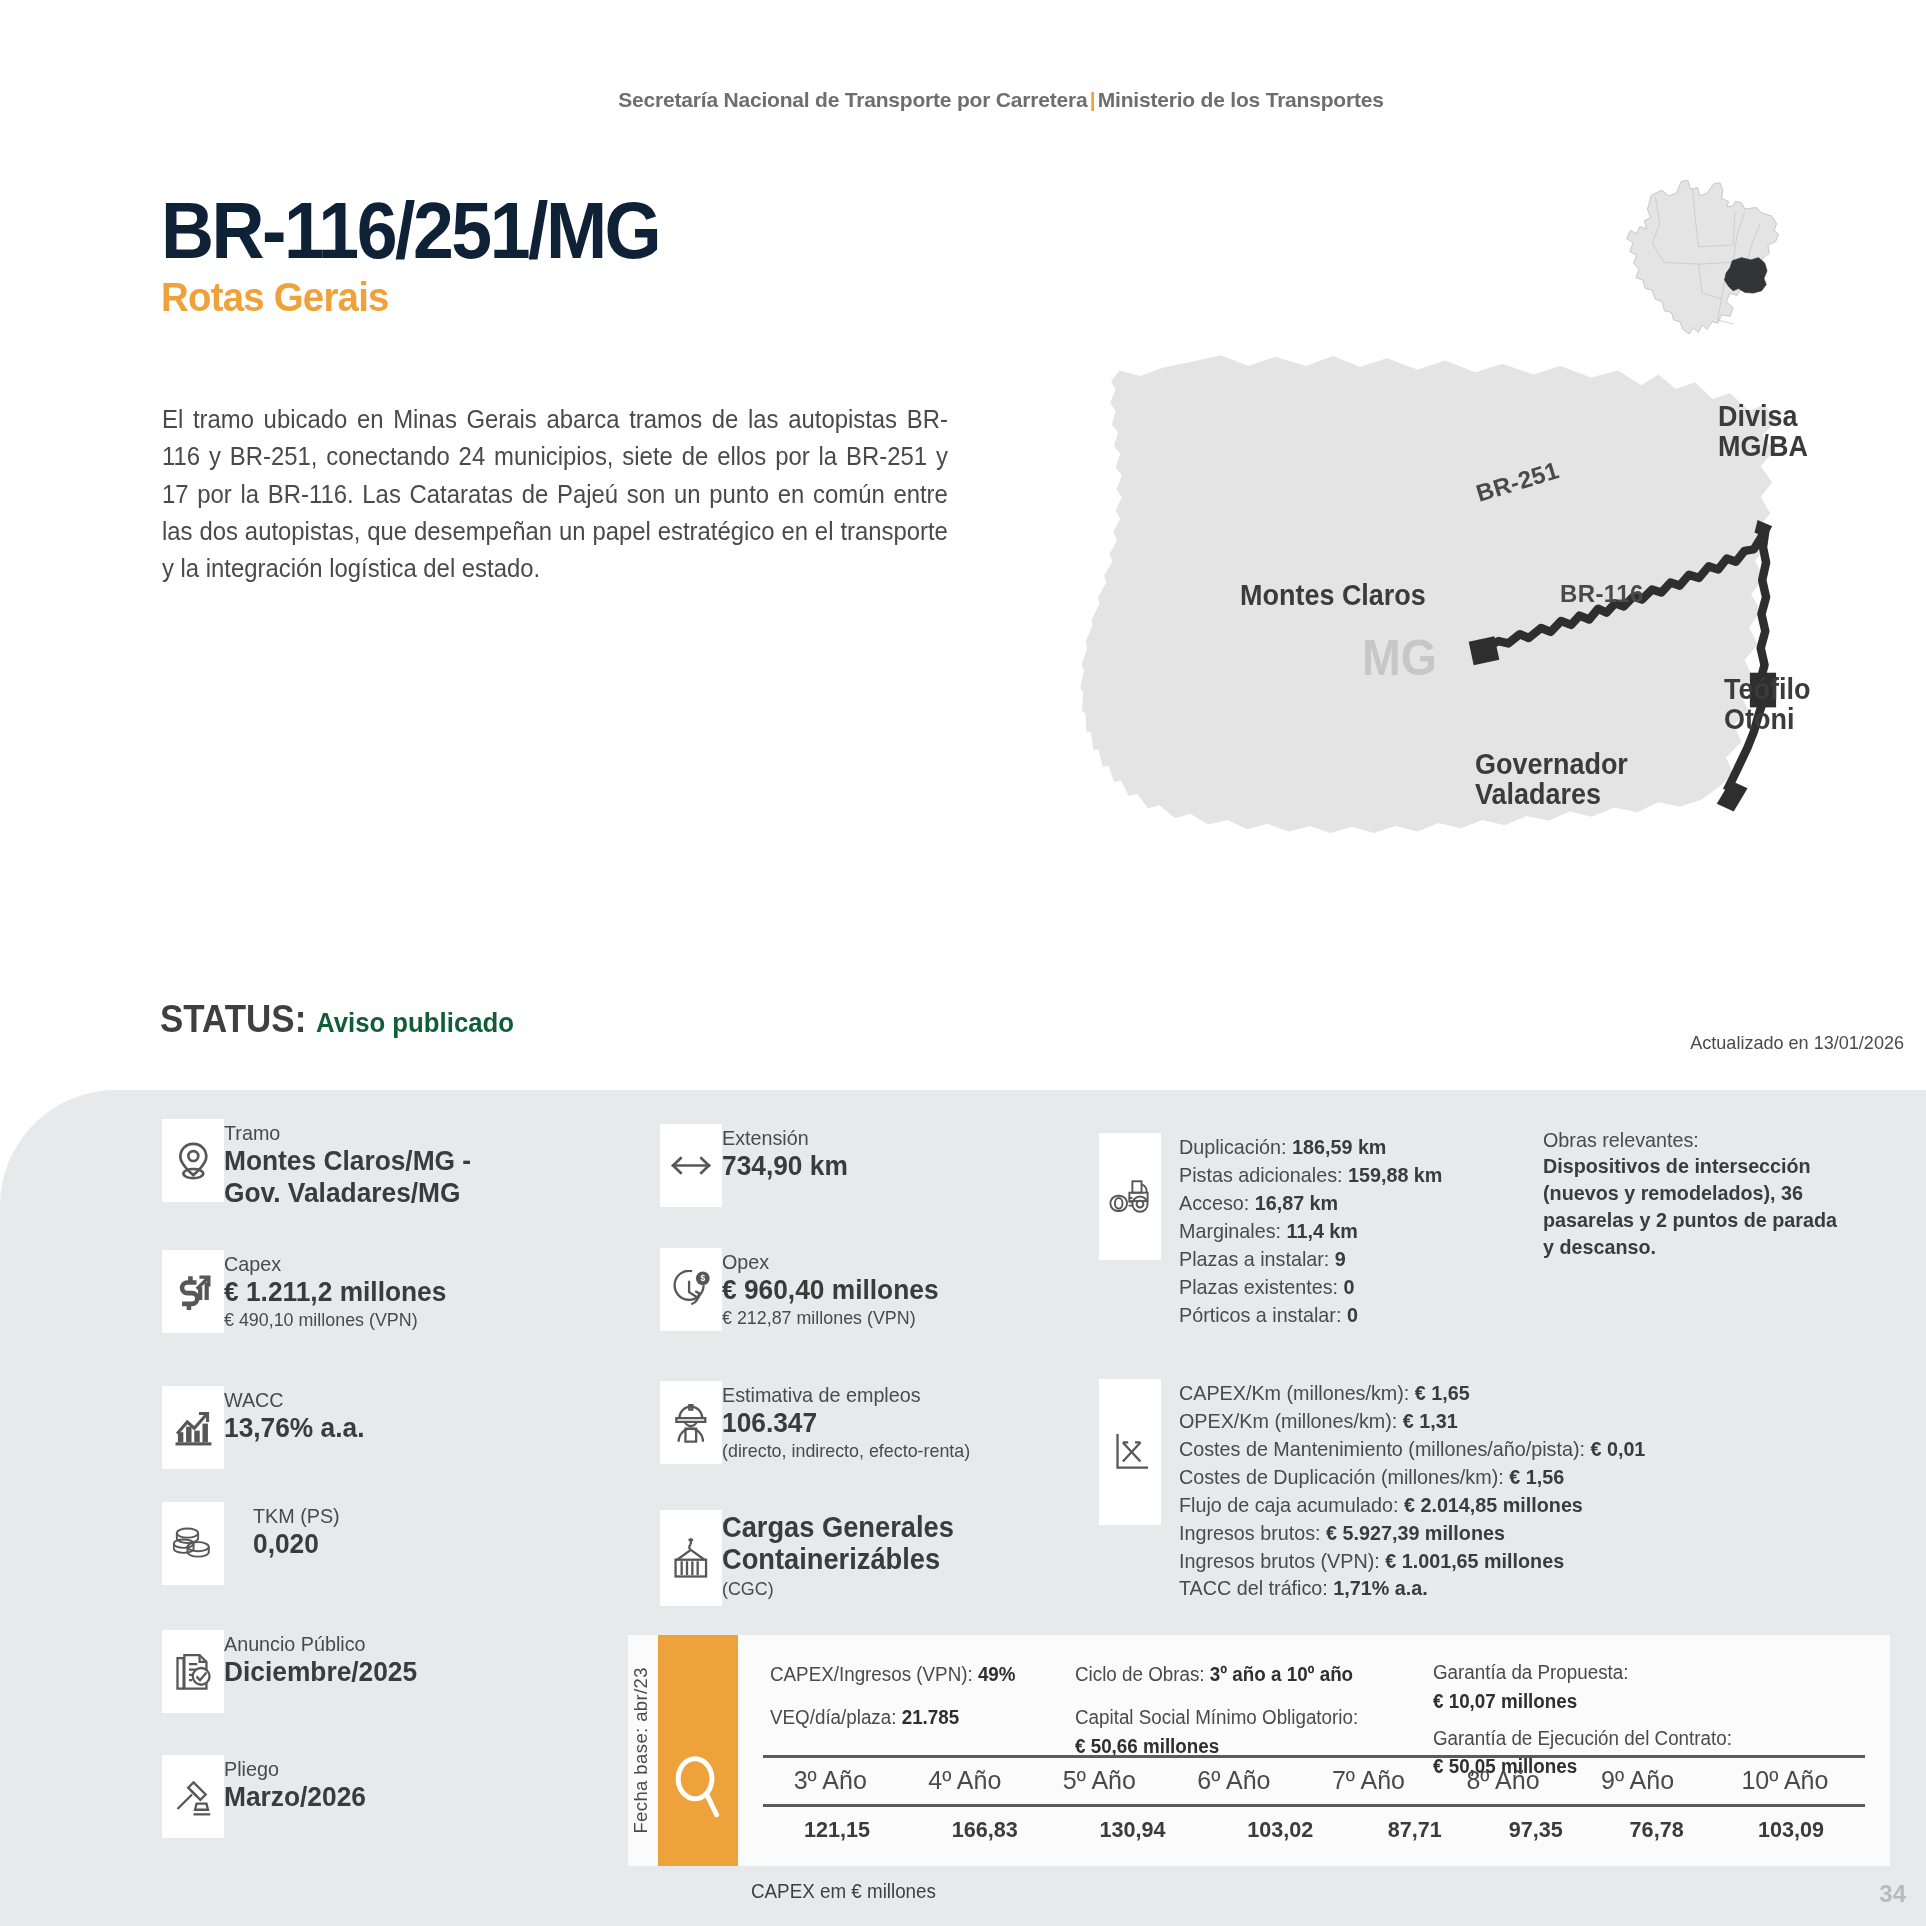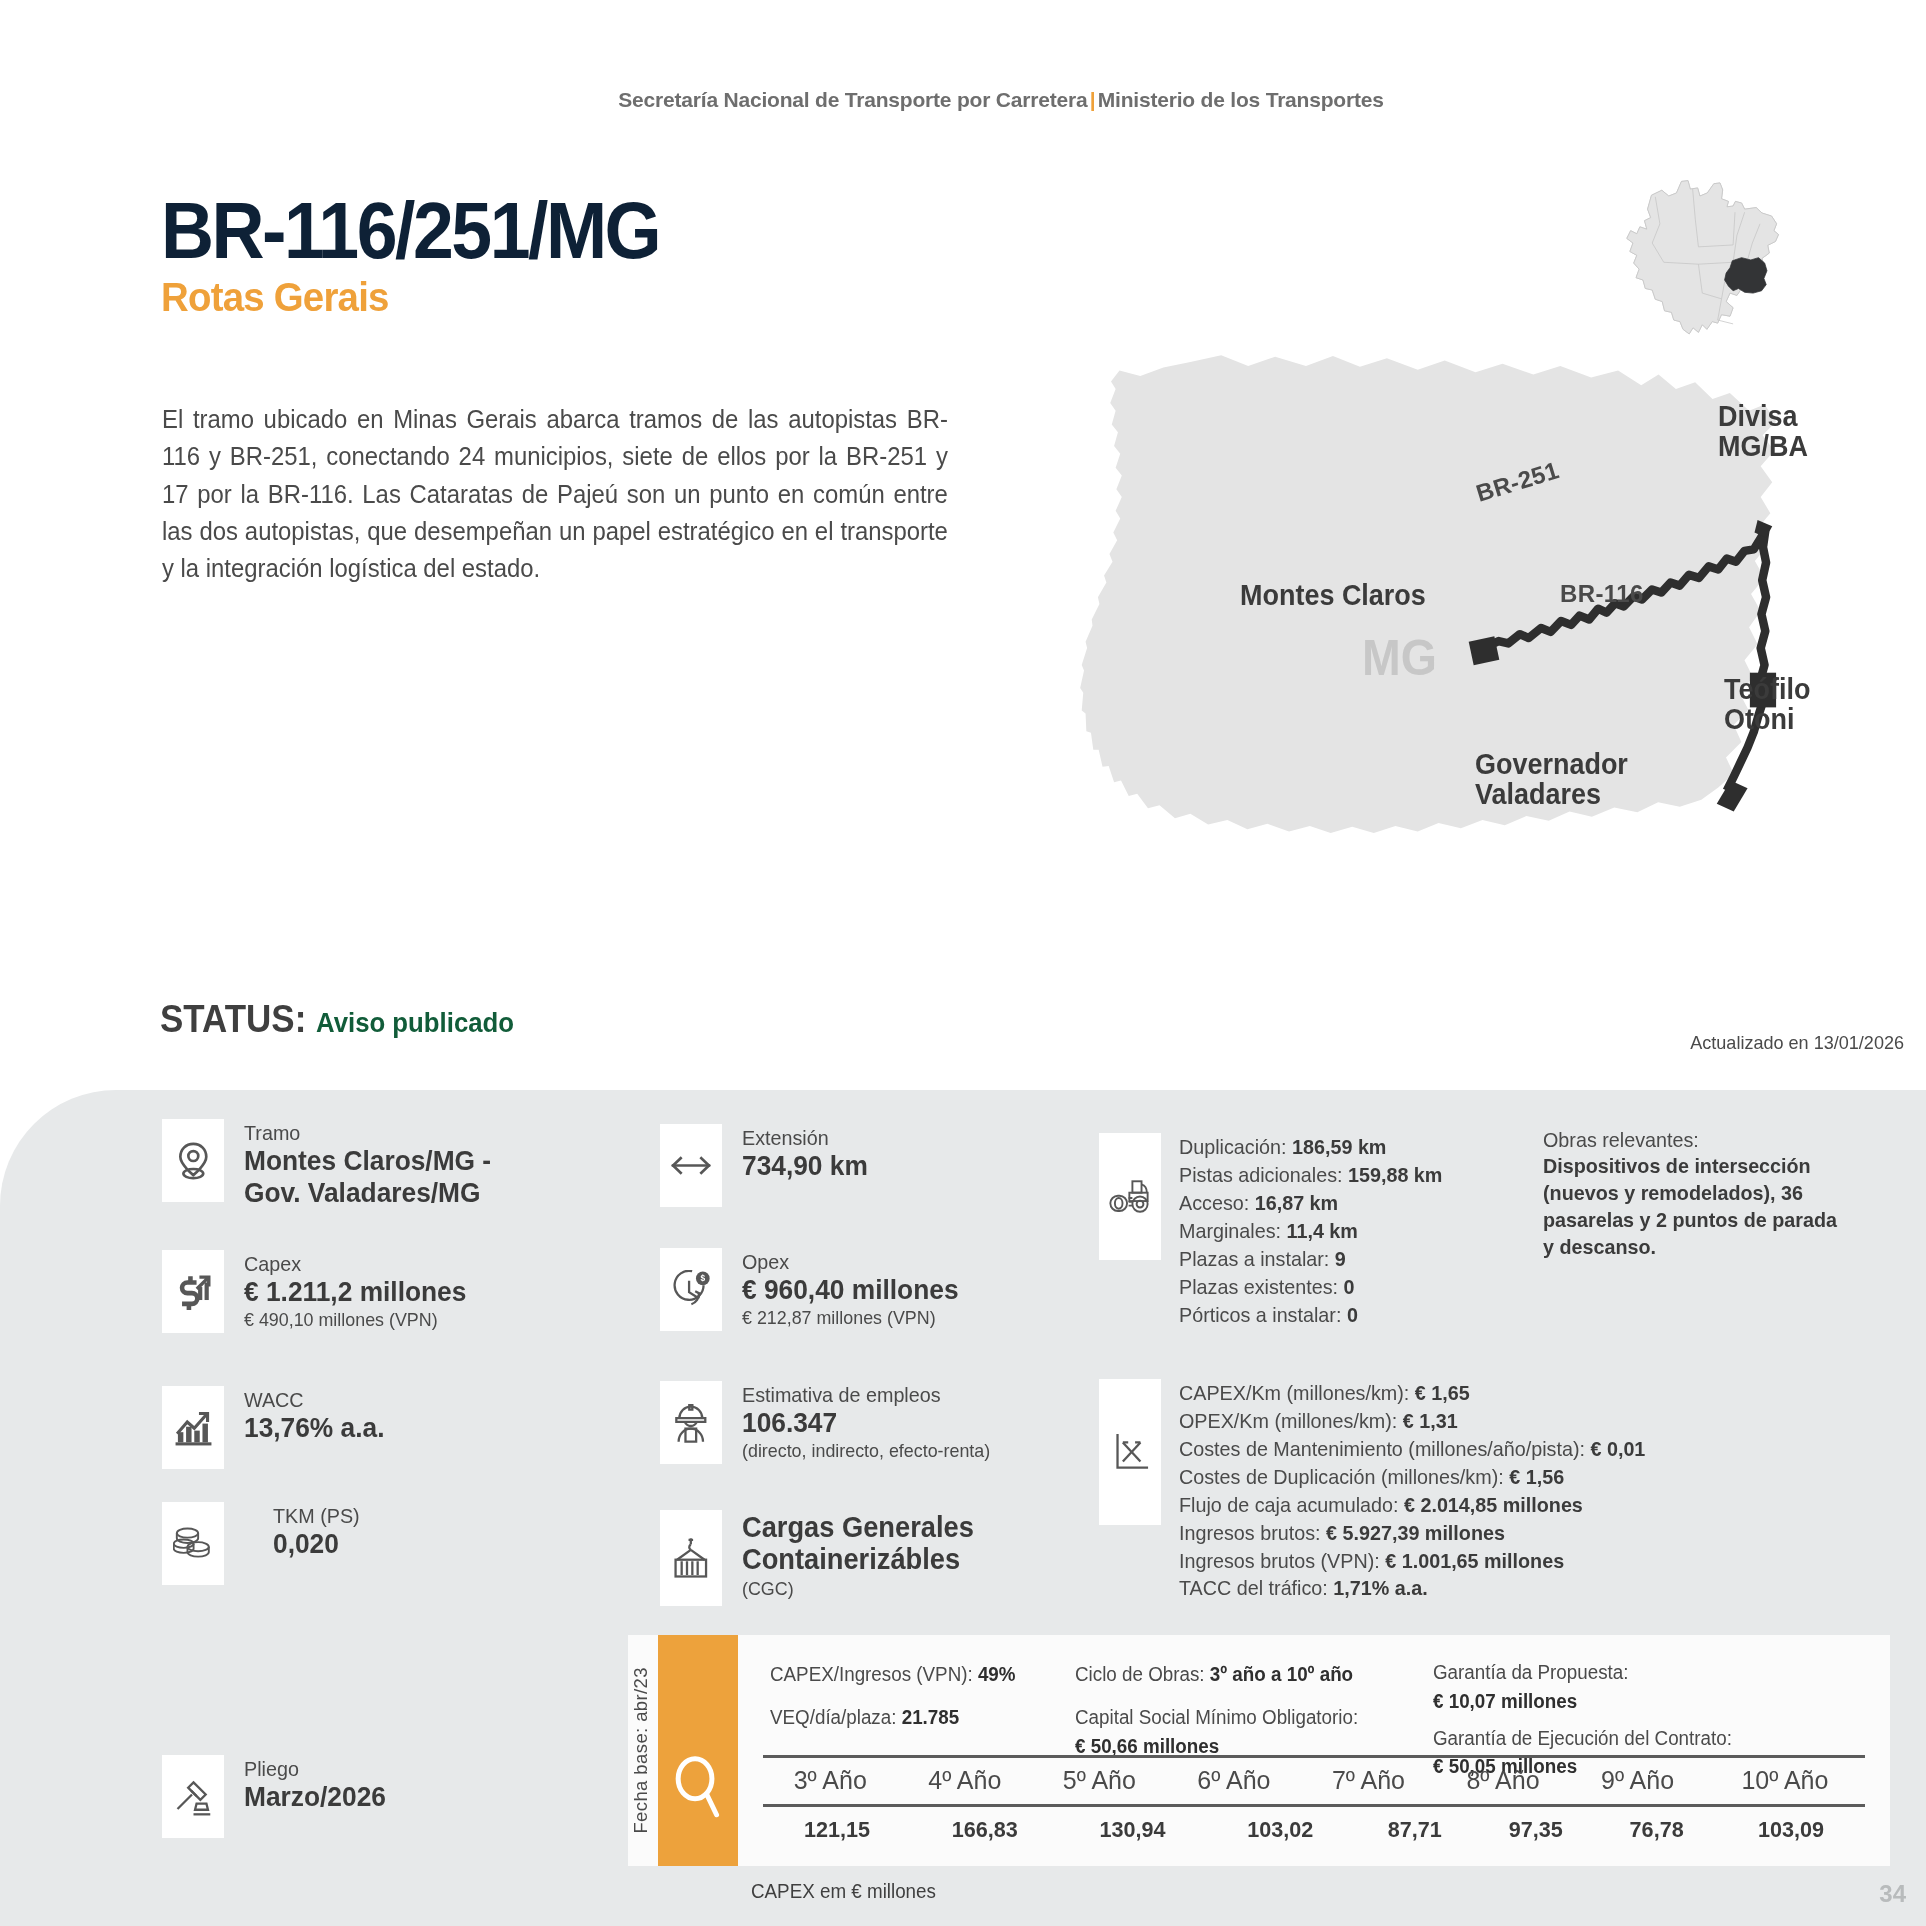--- a/index.html
+++ b/index.html
@@ -89,21 +89,21 @@
     background:#e7e9ea; border-top-left-radius:116px; }
 
   
   .info { position: absolute; display: flex; align-items: flex-start; }
   .icon-box {
     background: #ffffff; width: 62px; height: 83px;
     flex: 0 0 62px;
     display: flex; align-items: center; justify-content: center;
   }
   .icon-box.tall { height: 96px; }
-  .info-text { margin-left: 20px; padding-top: 2.3px; }
+  .info-text { padding-top: 2.3px; }
   .lab {
     font-size: 21px; color: #4a4a4a; line-height: 1.15;
     transform: scaleX(0.94); transform-origin: left top;
   }
   .val {
     font-size: 28px; font-weight: 800; color: #3b3b3b; line-height: 1.12;
     transform: scaleX(0.94); transform-origin: left top;
     white-space: nowrap;
   }
   .sub {
@@ -319,20 +319,38 @@
             <path d="M38 56 v14 a28 12 0 0 0 56 0 v-14"></path>
           </g>
         </svg>
     </div>
     <div class="info-text">
       <div class="lab">TKM (PS)</div>
       <div class="val">0,020</div>
     </div>
   </div>
 
+  <div class="info" style="left:162px; top:1630px;">
+    <div class="icon-box">
+      <svg width="39" height="40" viewBox="0 0 100 105">
+          <g fill="none" stroke="#575757" stroke-width="6">
+        <path d="M8 16 h16 v80 h-16z"></path>
+            <path d="M26 8 h40 l18 18 v70 h-58z"></path>
+        <path d="M66 8 v18 h18"></path>
+            <path d="M38 32 h22 M38 46 h18 M38 60 h8 M38 74 h8"></path>
+        <circle cx="70" cy="64" r="22" fill="#fff"></circle>
+            <path d="M58 64 l9 10 l17 -20"></path>
+          </g>
+        </svg>
+    </div>
+    <div class="info-text">
+      <div class="lab">Anuncio Público</div>
+      <div class="val">Diciembre/2025</div>
+    </div>
+  </div>
 
   <div class="info" style="left:162px; top:1755px;">
     <div class="icon-box">
       <svg width="39" height="40" viewBox="0 0 100 105">
           <g fill="none" stroke="#575757" stroke-width="6">
         <path d="M50 14 L82 46 L68 60 L36 28 Z"></path>
             <path d="M8 84 L46 46"></path>
         <path d="M44 36 L58 50"></path>
             <path d="M54 86 h34 l-4 -16 h-26z"></path>
             <path d="M50 98 h44"></path>

